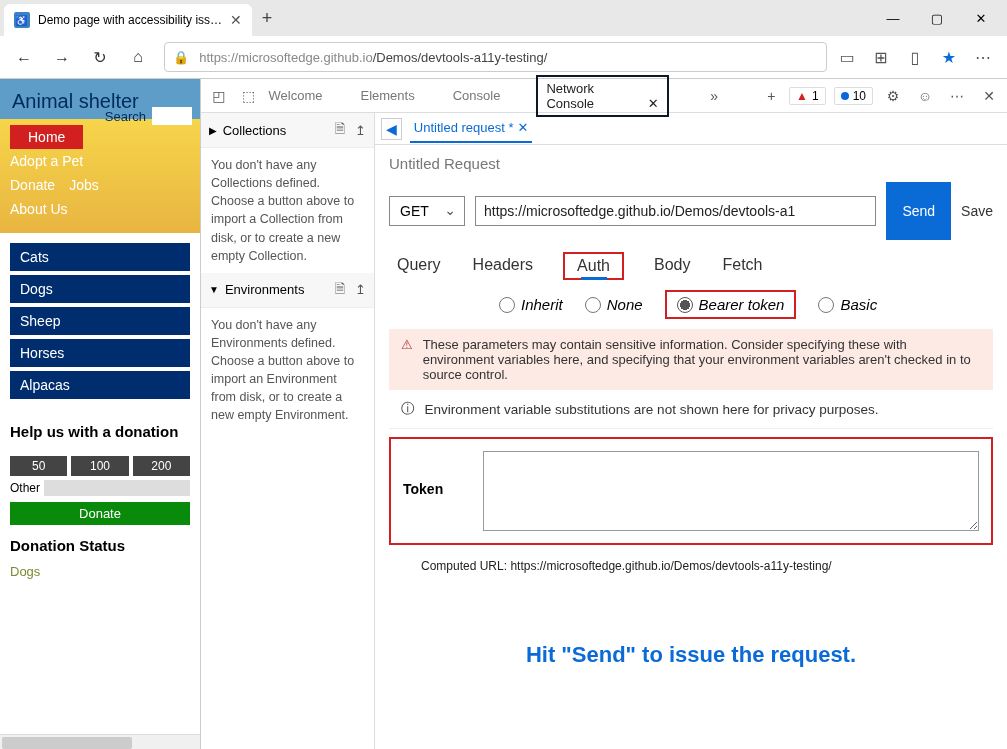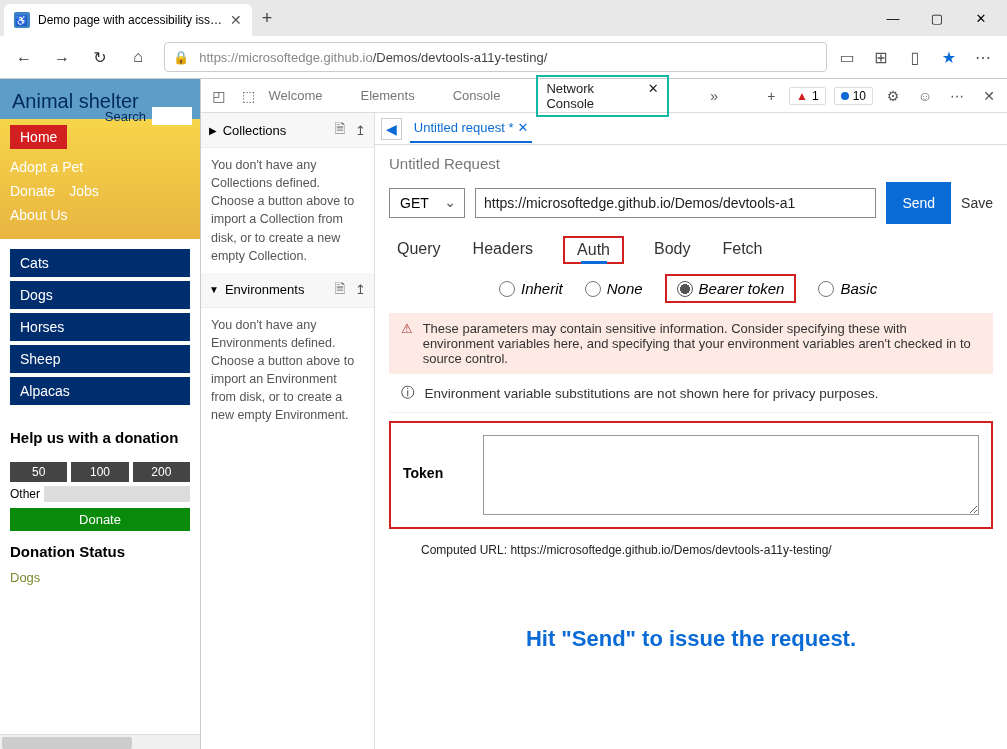--- a/index.html
+++ b/index.html
@@ -24,21 +24,21 @@
 
 .content { display: flex; height: calc(749px - 36px - 42px); }
 
 
 .site-panel { width: 200px; overflow: hidden; background: #fff; position:relative; }
 .site-header { background: #5e9dc8; padding: 10px 12px 6px; color: #002b5c; position: relative; }
 .site-title { font-size: 20px; font-weight: 400; line-height: 1.2; }
 .search-row { position: absolute; top: 28px; right: 8px; display:flex; align-items:center; gap:6px; font-size:13px;margin-left:7px; }
 .search-row input { width: 40px; height: 18px; border: none; font-size:12px; }
 .site-nav { background: linear-gradient(#f7d54a, #e8b541); padding: 6px 10px 12px; }
-.site-nav .home { display:inline-block; background:#d21f1f; color:#fff; padding:4px 10px; font-size:14px; margin-bottom:6px; }
+.site-nav .home { display:inline-block; background:#d21f1f; color:#fff; padding:4px 18px; font-size:14px; margin-bottom:0; }
 .site-nav .link { color:#fff; font-size:14px; padding:4px 0; }
 .site-nav .row { display:flex; gap:14px; }
 .cat-list { padding: 10px; }
 .cat-list .cat { background:#002d6e; color:#fff; padding:6px 10px; font-size:14px; margin-bottom:4px; }
 .help-section { padding: 10px; }
 .help-section h3 { font-size:15px; font-weight:600; margin-bottom:16px; }
 .donation-buttons { display:flex; gap:4px;border-radius:7px; }
 .donation-buttons .db { flex:1; background:#444; color:#fff; text-align:center; font-size:12px; padding:3px 0; }
 .other-row { display:flex; align-items:center; font-size:12px; margin-top:4px; }
 .other-row .bar { flex:1; height:16px; background:#ddd; margin-left:4px; }
@@ -47,21 +47,21 @@
 .ds-item { color:#7a8a2e; font-size:13px; padding:4px 0; }
 .scroll-x { position:absolute; bottom:0; left:0; right:0; height:16px; background:#f0f0f0; border-top:1px solid #ddd; }
 .scroll-x .thumb { position:absolute; left:2px; top:2px; width:130px; height:12px; background:#ccc; border-radius:2px; }
 
 
 .devtools { flex: 1; display:flex; flex-direction:column; background:#fff; border-left:1px solid #ccc; }
 .dt-toolbar { display:flex; align-items:center; height:34px; border-bottom:1px solid #ddd; padding:0 6px; gap:6px; }
 .dt-toolbar .ic { width:24px; height:24px; display:flex;align-items:center;justify-content:center; color:#555; font-size:14px; }
 .dt-tabs { display:flex; gap:34px; font-size:13px; color:#777; align-items:center; }
 .dt-tab { padding: 6px 2px; cursor:pointer; }
-.dt-tab.active { color:#222; border: 2px solid #14b8a6; padding: 4px 8px; display:flex; align-items:flex-start; gap:6px; }
+.dt-tab.active { color:#222; border: 2px solid #0f172a; padding: 4px 8px; display:flex; align-items:flex-end; gap:6px; }
 .dt-right { margin-left:auto; display:flex; align-items:center; gap:8px; }
 .badge { border:1px solid #ddd; border-radius:2px; padding:1px 6px; font-size:12px; display:flex; align-items:center; gap:4px; }
 .badge .tri { color:#d21f1f; }
 .badge .dot { width:8px; height:8px; background:#0a6bd6; border-radius:50%; }
 
 .dt-body { flex:1; display:flex; }
 
 
 .collections { width:174px; border-right:1px solid #ddd; font-size:13px; }
 .coll-header { display:flex; align-items:center; padding:6px 8px; border-bottom:1px solid #eee; gap:6px; background:#f7f7f7;}
@@ -73,21 +73,21 @@
 .nc-main { flex:1; display:flex; flex-direction:column; }
 .nc-tabbar { display:flex; align-items:center; height:32px; border-bottom:1px solid #ddd; padding:0 6px; gap:8px; }
 .nc-tabbar .back { color:#0a6bd6; font-size:14px; border:1px solid #ccc; padding:2px 4px; }
 .nc-reqtab { color:#0a6bd6; border-bottom:2px solid #0a6bd6; padding:6px 4px; font-size:13px; display:flex; align-items:center; gap:4px; }
 .nc-content { padding:10px 14px; }
 .nc-title { color:#777; font-size:15px; margin-bottom:10px; }
 .req-row { display:flex; gap:10px; align-items:center; margin-bottom:12px; }
 .method-sel { border:1px solid #888; padding:6px 22px 6px 10px; font-size:14px; position:relative; width:76px; }
 .method-sel::after { content:"⌄"; position:absolute; right:8px; top:5px; color:#555; }
 .url-input { flex:1; border:1px solid #888; padding:6px 8px; font-size:14px; color:#222; }
-.send-btn { background:#0a6bd6; color:#fff; border:none; padding:13px 16px; font-size:14px; }
+.send-btn { background:#0a6bd6; color:#fff; border:none; padding:21px 16px; font-size:14px; }
 .save-btn { background:none; border:none; font-size:14px; color:#333; }
 .subtabs { display:flex; gap:28px; font-size:16px; color:#333; margin-bottom:10px; padding-left:6px; }
 .subtab { padding:4px 2px; }
 .subtab.active { border:2px solid #d21f1f; padding:3px 12px; position:relative; }
 .subtab.active::after { content:""; position:absolute; bottom:-2px; left:50%; transform:translateX(-50%); width:26px; height:3px; background:#0a6bd6; }
 .auth-options { display:flex; gap:22px; align-items:center; justify-content:flex-start; padding-left:110px; margin-bottom:10px;font-style:italic; }
 .radio { display:flex; align-items:center; gap:6px; font-size:15px; }
 .radio .circ { width:16px; height:16px; border:1.5px solid #777; border-radius:50%; }
 .radio.sel { border:2px solid #d21f1f; padding:4px 10px; }
 .radio.sel .circ { border-color:#555; background: radial-gradient(circle, #555 0 5px, transparent 5px); }
@@ -152,22 +152,22 @@
       <div class="link">Adopt a Pet</div>
       <div class="row">
         <div class="link">Donate</div>
         <div class="link">Jobs</div>
       </div>
       <div class="link">About Us</div>
     </div>
     <div class="cat-list">
       <div class="cat">Cats</div>
       <div class="cat">Dogs</div>
+      <div class="cat">Sheep</div>
       <div class="cat">Horses</div>
-      <div class="cat">Sheep</div>
       <div class="cat">Alpacas</div>
     </div>
     <div class="help-section">
       <h3>Help us with a donation</h3>
       <div class="donation-buttons">
         <div class="db">50</div>
         <div class="db">100</div>
         <div class="db">200</div>
       </div>
       <div class="other-row">

